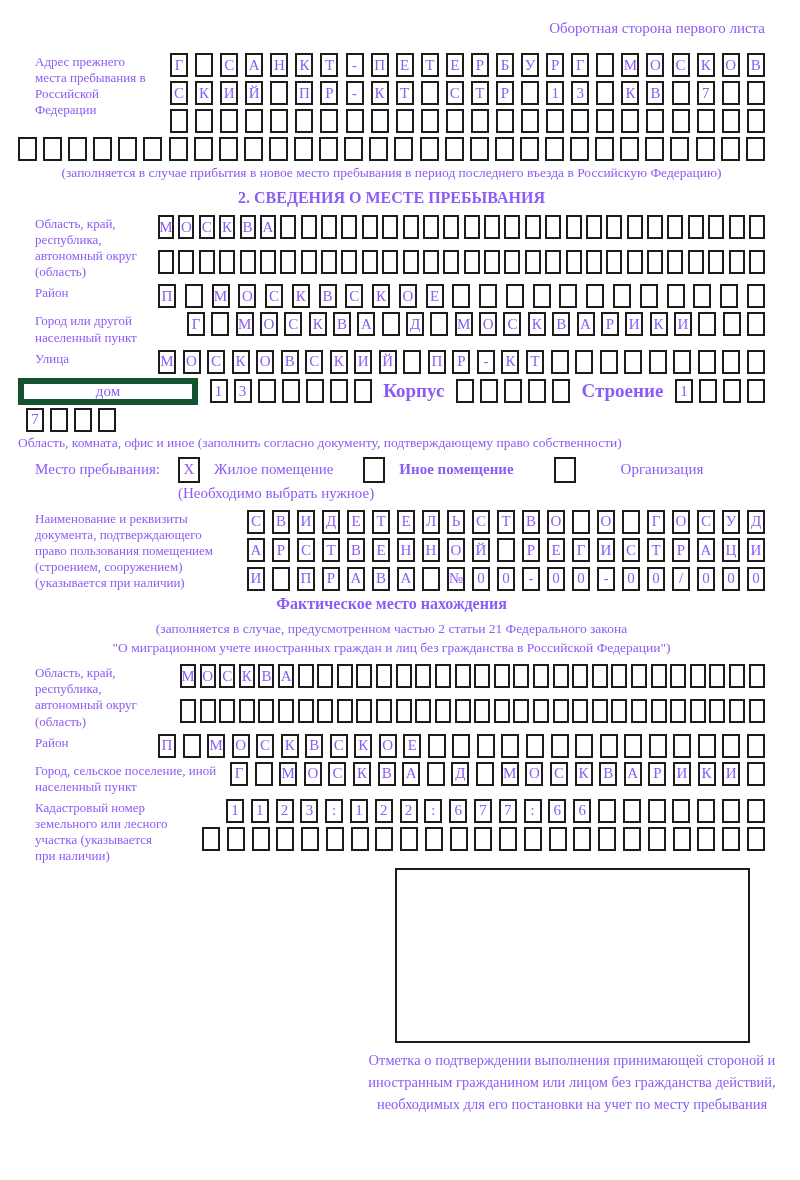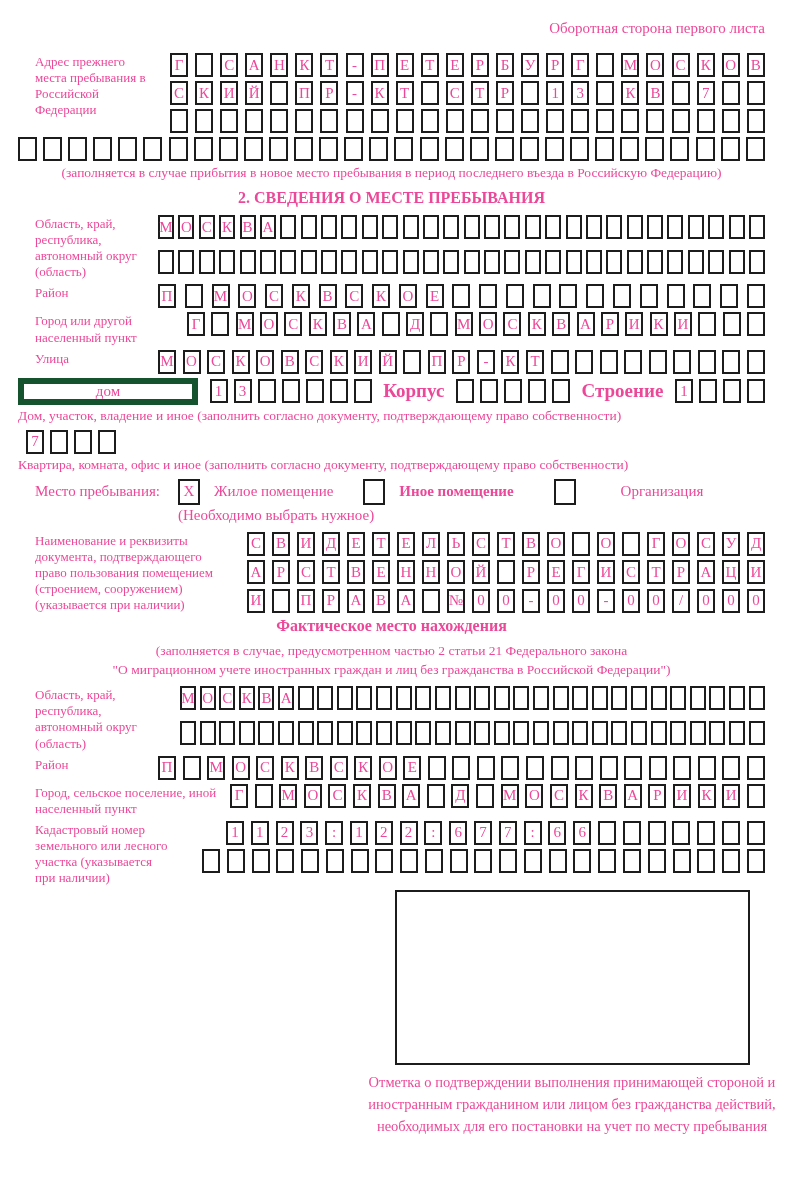--- a/index.html
+++ b/index.html
@@ -1,19 +1,19 @@
 <!DOCTYPE html>
 <html><head>
 <meta charset="utf-8">
 <style>
   html,body{margin:0;padding:0;background:#fff;}
   .page{
     width:800px;height:1180px;box-sizing:border-box;
     padding:6px 35px 0 18px;
-    background:#fff;color:#ec4899;
+    background:#fff;color:#8b5cf6;
     font-family:"Liberation Serif","DejaVu Serif",serif;
     overflow:hidden;position:relative;
   }
   .side-note{text-align:right;font-size:15px;margin:14px 0 16px 0;}
   .frow{display:flex;margin-bottom:4px;}
   .flabel{flex:none;font-size:13px;line-height:1.24;padding:1px 12px 0 17px;box-sizing:border-box;}
   .w152{width:152px}.w140{width:140px}.w169{width:169px}.w162{width:162px}.w212{width:212px}.w229{width:229px}
   .rowcol{flex:1;display:flex;flex-direction:column;}
   .boxes{flex:1;display:flex;justify-content:space-between;}
   .boxes.mb{margin-bottom:4px;}
@@ -348,31 +348,30 @@
         <span class="cell"></span>
       </div>
     <div class="inline-lbl">Строение</div>
     <div class="grp c18">
         <span class="cell">1</span>
         <span class="cell"></span>
         <span class="cell"></span>
         <span class="cell"></span>
       </div>
   </div>
-  <div class="caption">Дом, участок, владение и иное (заполнить согласно документу, подтверждающему право собственности)</div>
 
   <div class="flat-row">
     <div class="grp c18" style="margin-left:8px;">
         <span class="cell">7</span>
         <span class="cell"></span>
         <span class="cell"></span>
         <span class="cell"></span>
       </div>
   </div>
-  <div class="caption">Квартира, комната, офис и иное (заполнить согласно документу, подтверждающему право собственности)</div>
+  <div class="caption">Область, комната, офис и иное (заполнить согласно документу, подтверждающему право собственности)</div>
 
   <div class="stay-row">
     <span style="width:160px;padding-left:17px;box-sizing:border-box;flex:none;">Место пребывания:</span>
     <span class="chk">X</span>
     <span style="margin:0 30px 0 14px;">Жилое помещение</span>
     <span class="chk"></span>
     <span style="margin:0 40px 0 14px;font-weight:bold;">Иное помещение</span>
     <span class="chk"></span>
     <span style="margin:0 0 0 45px;">Организация</span>
   </div>

